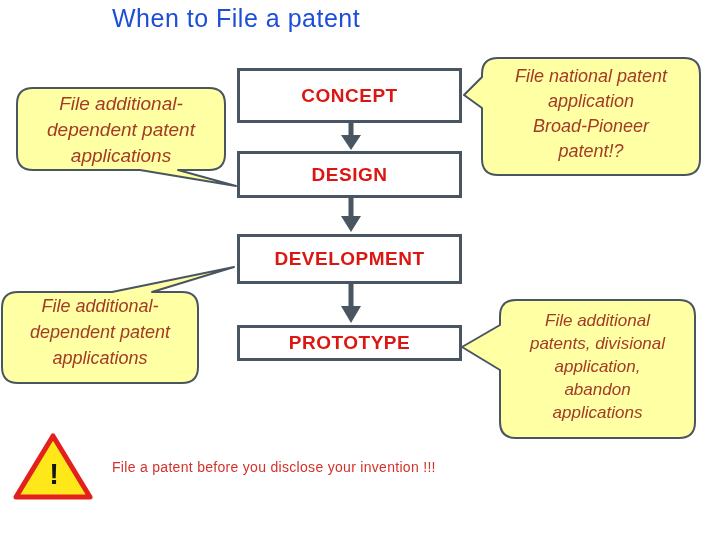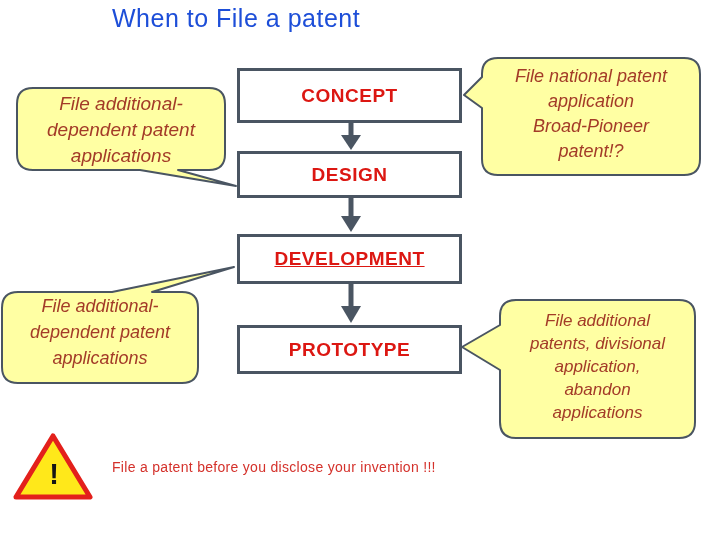--- a/index.html
+++ b/index.html
@@ -13,22 +13,22 @@
     font-size:25px; font-weight:normal; color:#1d4ed8; letter-spacing:0.5px;
   }
   .flow-box {
     position:absolute; left:237px; width:225px; box-sizing:border-box;
     background:#ffffff; border:3px solid #4a5562;
     display:flex; align-items:center; justify-content:center;
     color:#dc1712; font-weight:bold; font-size:19px; letter-spacing:0.5px;
   }
   .box-concept     { top:68px;  height:55px; }
   .box-design      { top:151px; height:47px; }
-  .box-development { top:234px; height:50px;text-decoration:underline; }
-  .box-prototype   { top:325px; height:49px; }
+  .box-development { top:234px; height:50px; }
+  .box-prototype   { top:325px; height:36px; }
   .callout-text {
     position:absolute; text-align:center; color:#a33b28;
     white-space:pre-line;
     font-style:italic;
   }
   .ct-top-left     { left:17px;  top:91px;  width:208px; font-size:19px; line-height:26px; }
   .ct-mid-left     { left:2px;   top:293px; width:196px; font-size:18px; line-height:26px; }
   .ct-top-right    { left:482px; top:64px;  width:218px; font-size:18px; line-height:25px; }
   .ct-bottom-right { left:500px; top:309px; width:195px; font-size:17px; line-height:23px; }
   .warning-mark {

